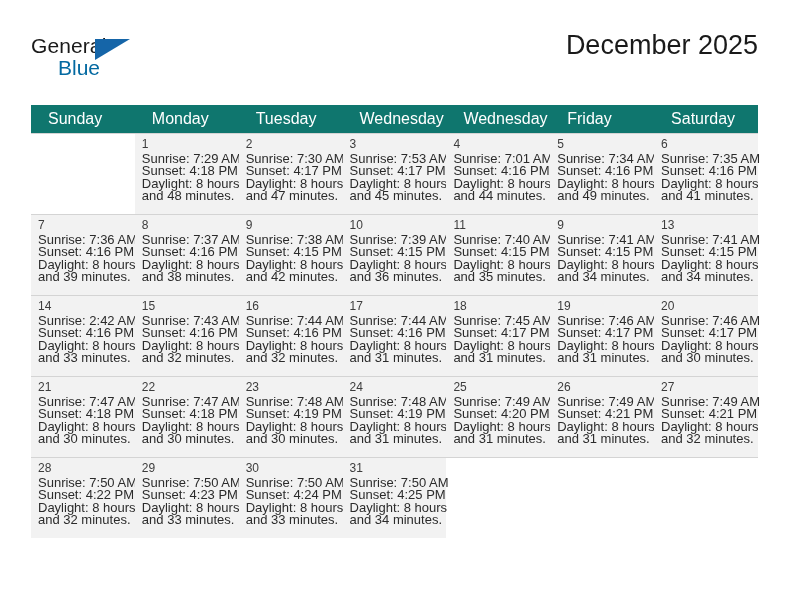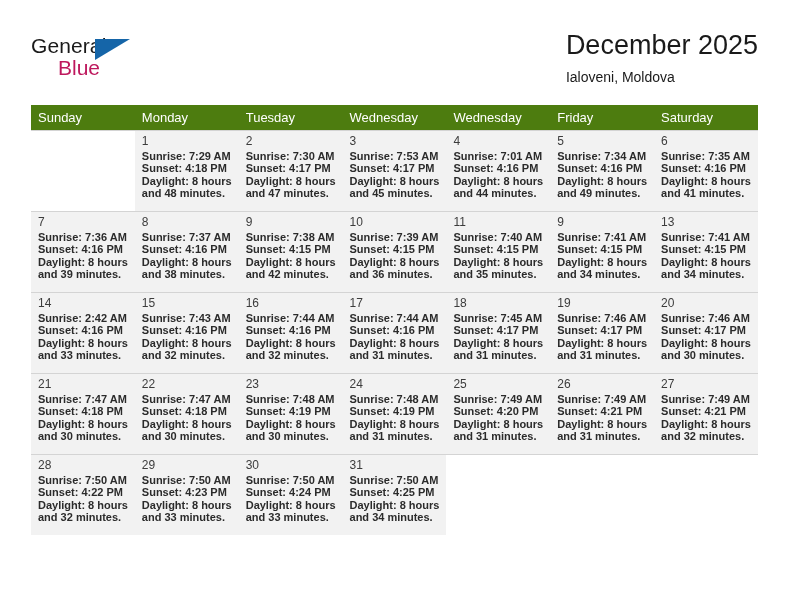--- a/index.html
+++ b/index.html
@@ -43,21 +43,21 @@
     font-size: 21px;
     letter-spacing: 0.1px;
     color: #1a1a1a;
     font-family: "Liberation Sans", sans-serif;
   }
   .brand-blue {
     position: absolute;
     left: 27px;
     top: 22px;
     font-size: 21px;
-    color: #be185d;
+    color: #0369a1;
     font-family: "Liberation Sans", sans-serif;
     text-align: center;
   }
   .brand-tri {
     position: absolute;
     left: 64px;
     top: 5px;
     width: 0;
     height: 0;
     border-left: 35px solid #1565a8;
@@ -88,26 +88,26 @@
   
   .calendar {
     position: absolute;
     left: 31px;
     top: 105px;
     width: 727px;
     border-collapse: collapse;
     table-layout: fixed;
   }
   .calendar th {
-    background: #4d7c0f;
+    background: #0f766e;
     color: #ffffff;
-    font-size: 13px;
+    font-size: 16px;
     font-weight: normal;
     text-align: left;
-    padding: 5px 0 5px 7px;
+    padding: 5px 0 5px 17px;
     height: 9px;
     border: none;
   }
   .calendar td {
     vertical-align: top;
     padding: 0;
     border: none;
     height: 81px;
     width: 103.85px;
   }
@@ -125,46 +125,44 @@
     background: transparent;
   }
   .daynum {
     font-size: 12px;
     color: #3c3c3c;
     line-height: 16px;
     padding-top: 1px;
     height: 17px;
   }
   .info {
-    font-size: 11px;
+    font-size: 13px;
     color: #2b2b2b;
     line-height: 12.4px;
     white-space: nowrap;
-    font-weight: bold;
   }
   .info div {
     height: 12.4px;
   }
 </style>
 </head>
 <body>
 
 <div class="page">
 
   <div class="header">
 
     <div class="brand">
       <span class="brand-general">General</span>
       <span class="brand-tri"></span>
       <span class="brand-blue">Blue</span>
     </div>
 
     <div class="title-wrap">
       <div class="cal-title">December 2025</div>
-      <div class="cal-subtitle">Ialoveni, Moldova</div>
     </div>
 
   </div>
 
   <table class="calendar">
     <thead>
       <tr>
         <th>Sunday</th>
         <th>Monday</th>
         <th>Tuesday</th>

